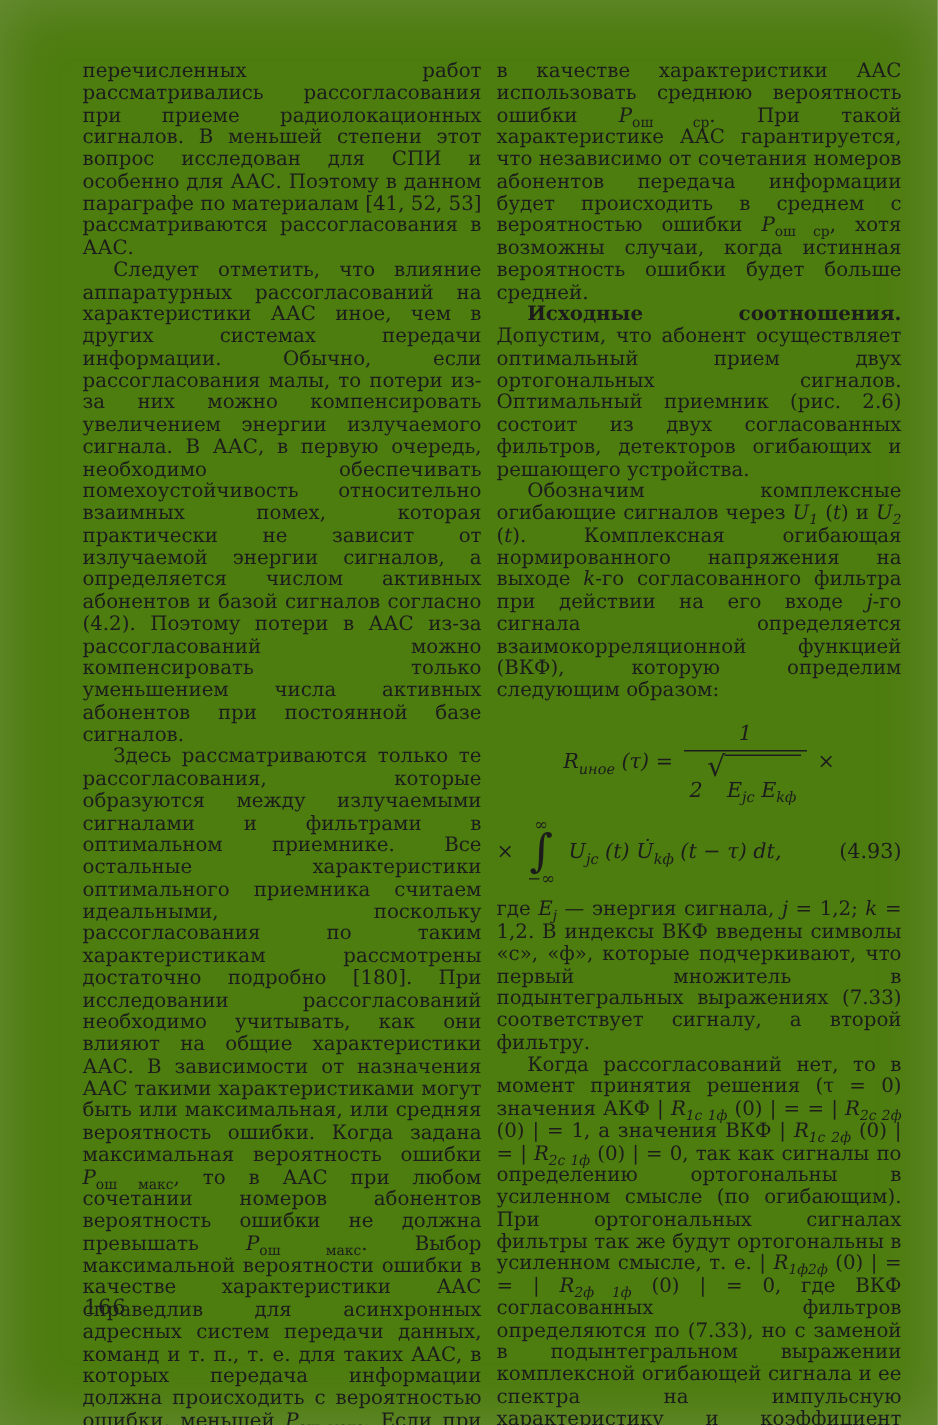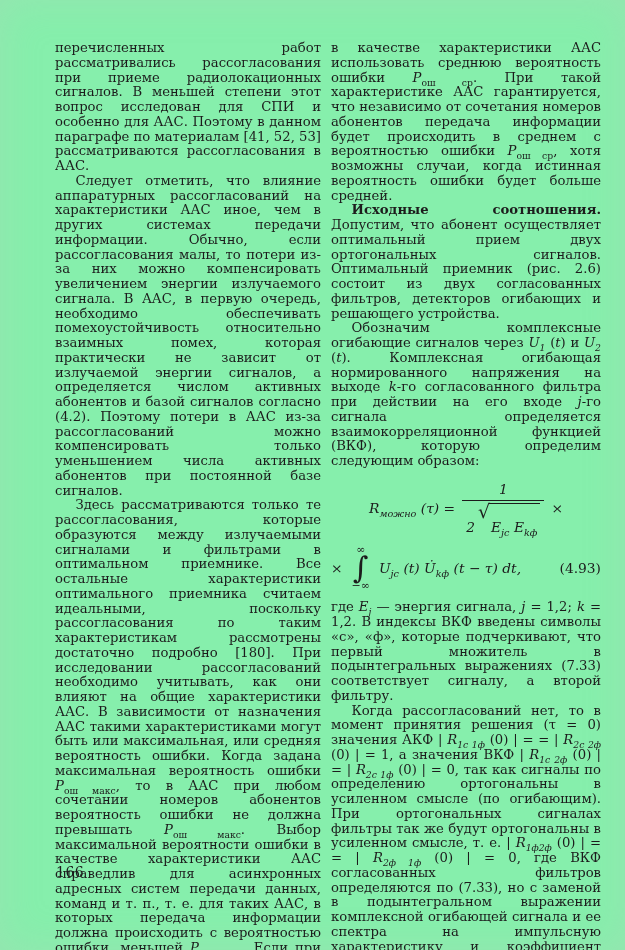--- a/index.html
+++ b/index.html
@@ -1,20 +1,20 @@
 <!DOCTYPE html>
 <html><head>
 <meta charset="utf-8">
 <style>
   html, body { margin: 0; padding: 0; }
   .page {
     position: relative;
     width: 625px;
     height: 950px;
-    background: #86efac;
+    background: #4d7c0f;
     box-shadow: inset 0 0 40px rgba(200,200,190,0.25);
     overflow: hidden;
     color: #1c1c1c;
     font-family: "DejaVu Serif", "Liberation Serif", serif;
     font-size: 13.2px;
     line-height: 14.75px;
   }
   .col {
     position: absolute;
     top: 41px;
@@ -107,21 +107,21 @@
     <p class="para indent">Здесь рассматриваются только те рассогласования, которые образуются между излучаемыми сигналами и фильтрами в оптимальном приемнике. Все остальные характеристики оптимального приемника считаем идеальными, поскольку рассогласования по таким характеристикам рассмотрены достаточно подробно [180]. При исследовании рассогласований необходимо учитывать, как они влияют на общие характеристики ААС. В зависимости от назначения ААС такими характеристиками могут быть или максимальная, или средняя вероятность ошибки. Когда задана максимальная вероятность ошибки <i>P</i><sub>ош макс</sub>, то в ААС при любом сочетании номеров абонентов вероятность ошибки не должна превышать <i>P</i><sub>ош макс</sub>. Выбор максимальной вероятности ошибки в качестве характеристики ААС справедлив для асинхронных адресных систем передачи данных, команд и т. п., т. е. для таких ААС, в которых передача информации должна происходить с вероятностью ошибки, меньшей <i>P</i><sub>ош макс</sub>. Если при передаче информации ошибка в одном символе слабо влияет на передаваемую информацию (например, при цифровых методах передачи речи), то целесообразнее</p>
   </div>
 
   <div class="col col-right">
     <p class="para">в качестве характеристики ААС использовать среднюю вероятность ошибки <i>P</i><sub>ош ср</sub>. При такой характеристике ААС гарантируется, что независимо от сочетания номеров абонентов передача информации будет происходить в среднем с вероятностью ошибки <i>P</i><sub>ош ср</sub>, хотя возможны случаи, когда истинная вероятность ошибки будет больше средней.</p>
     <p class="para indent"><b>Исходные соотношения.</b> Допустим, что абонент осуществляет оптимальный прием двух ортогональных сигналов. Оптимальный приемник (рис. 2.6) состоит из двух согласованных фильтров, детекторов огибающих и решающего устройства.</p>
     <p class="para indent">Обозначим комплексные огибающие сигналов через <i>U<sub>1</sub></i> (<i>t</i>) и <i>U<sub>2</sub></i> (<i>t</i>). Комплексная огибающая нормированного напряжения на выходе <i>k</i>-го согласованного фильтра при действии на его входе <i>j</i>-го сигнала определяется взаимокорреляционной функцией (ВКФ), которую определим следующим образом:</p>
 
     <div class="formula">
       <div class="f-line1">
-        <span><i>R<sub>можно</sub></i> (τ) =</span>
+        <span><i>R<sub>иное</sub></i> (τ) =</span>
         <span class="frac">
           <span class="num">1</span>
           <span class="den">
             <span>2</span>
             <span class="radical">
               <span class="sqrt-glyph">√</span>
               <span class="radicand"><i>E<sub>jс</sub> E<sub>kф</sub></i></span>
             </span>
           </span>
         </span>

